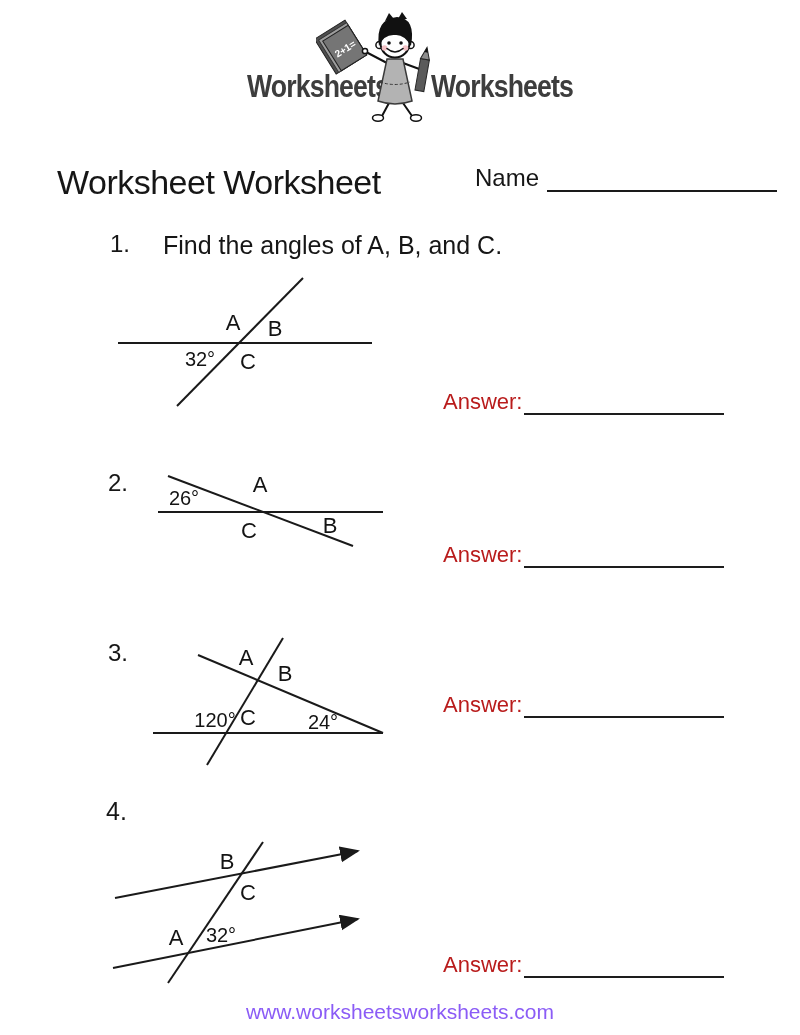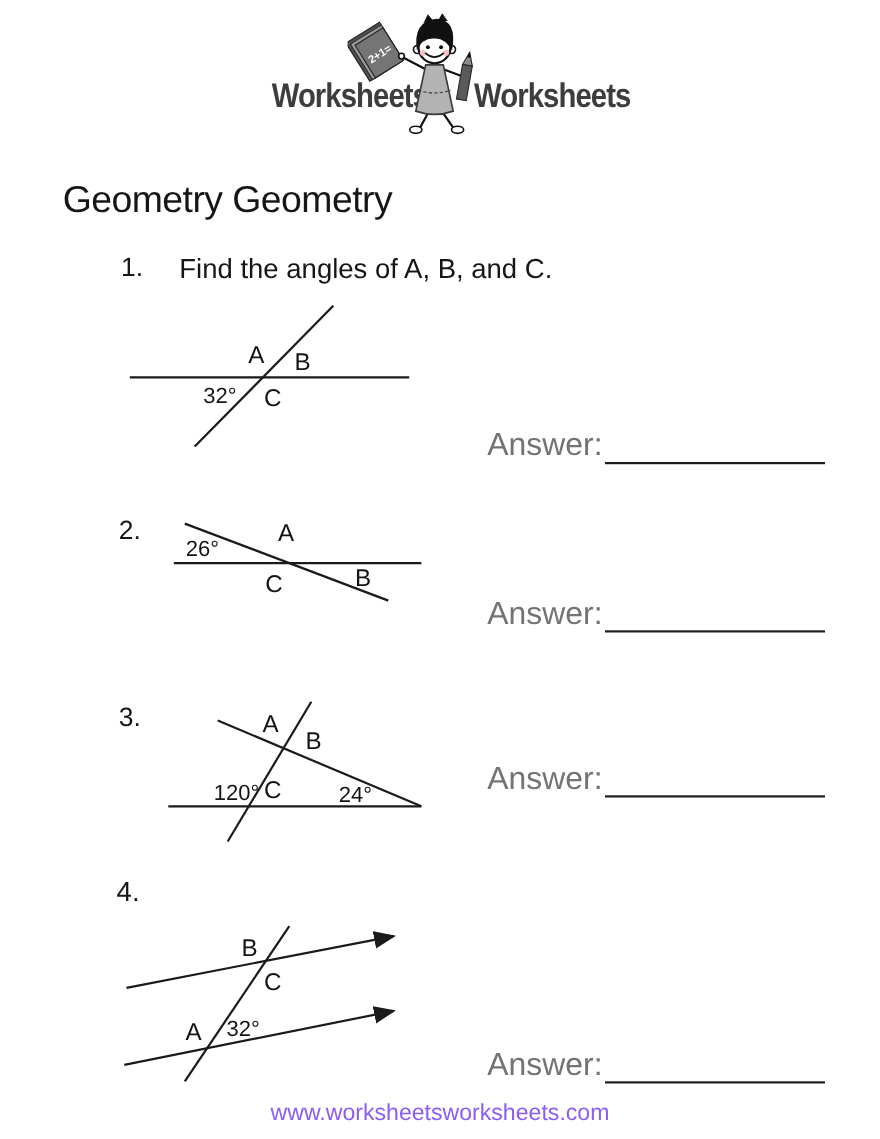--- a/index.html
+++ b/index.html
@@ -24,21 +24,21 @@
   .name-label{font-size:24px;color:#161616;margin-right:8px;}
   .name-line{display:inline-block;width:230px;height:24px;border-bottom:2px solid #1a1a1a;}
   
   .prob-num{position:absolute;font-size:24px;color:#161616;}
   .instruction{position:absolute;left:163px;top:231px;font-size:25px;color:#161616;white-space:nowrap;}
   .diagram{position:absolute;}
   .diagram text{font-family:"Liberation Sans",sans-serif;fill:#141414;}
   .lbl{font-size:22px;}
   .ang{font-size:20px;}
   .answer-row{position:absolute;display:flex;align-items:flex-end;}
-  .answer-label{font-size:29px;color:#737373;margin-right:2px;}
+  .answer-label{font-size:22px;color:#b91c1c;margin-right:2px;}
   .answer-line{display:inline-block;width:200px;height:23px;border-bottom:2px solid #1d1d1d;}
   
   .footer{position:absolute;left:0;right:0;top:1000px;text-align:center;font-size:21px;color:#8b5cf6;}
 </style>
 </head>
 <body>
 
 <div class="page">
 
   <div class="logo-text left">Worksheets</div>
@@ -80,21 +80,25 @@
     <circle cx="89.5" cy="38" r="2.8" fill="#f3c1c5"></circle>
     <circle cx="73" cy="33" r="1.8" fill="#111"></circle>
     <circle cx="85" cy="33" r="1.8" fill="#111"></circle>
     <path d="M 71,38.5 Q 79,45.5 87,38.5" fill="none" stroke="#111" stroke-width="1.6" stroke-linecap="round"></path>
 
     <path d="M 63,36 Q 59,9 81,7 Q 100,8 95,36 Q 88,24 79,25 Q 68,24 63,36 Z" fill="#111"></path>
     <polygon points="73,3 69,11 78,9" fill="#111"></polygon>
     <polygon points="86,2 82,9 91,9" fill="#111"></polygon>
   </svg>
 
-  <div class="title">Geometry Geometry</div>
+  <div class="title">Worksheet Worksheet</div>
+  <div class="name-row">
+    <span class="name-label">Name</span>
+    <span class="name-line"></span>
+  </div>
 
   <div class="prob-num" style="left:110px;top:230px;">1.</div>
   <div class="instruction">Find the angles of A, B, and C.</div>
 
   <svg class="diagram" style="left:100px;top:258px;" width="290" height="155" viewBox="0 0 290 155">
     <line x1="18" y1="85" x2="272" y2="85" stroke="#1a1a1a" stroke-width="2"></line>
     <line x1="77" y1="148" x2="203" y2="20" stroke="#1a1a1a" stroke-width="2"></line>
     <text class="lbl" x="133" y="72" text-anchor="middle">A</text>
     <text class="lbl" x="175" y="78" text-anchor="middle">B</text>
     <text class="lbl" x="148" y="111" text-anchor="middle">C</text>

